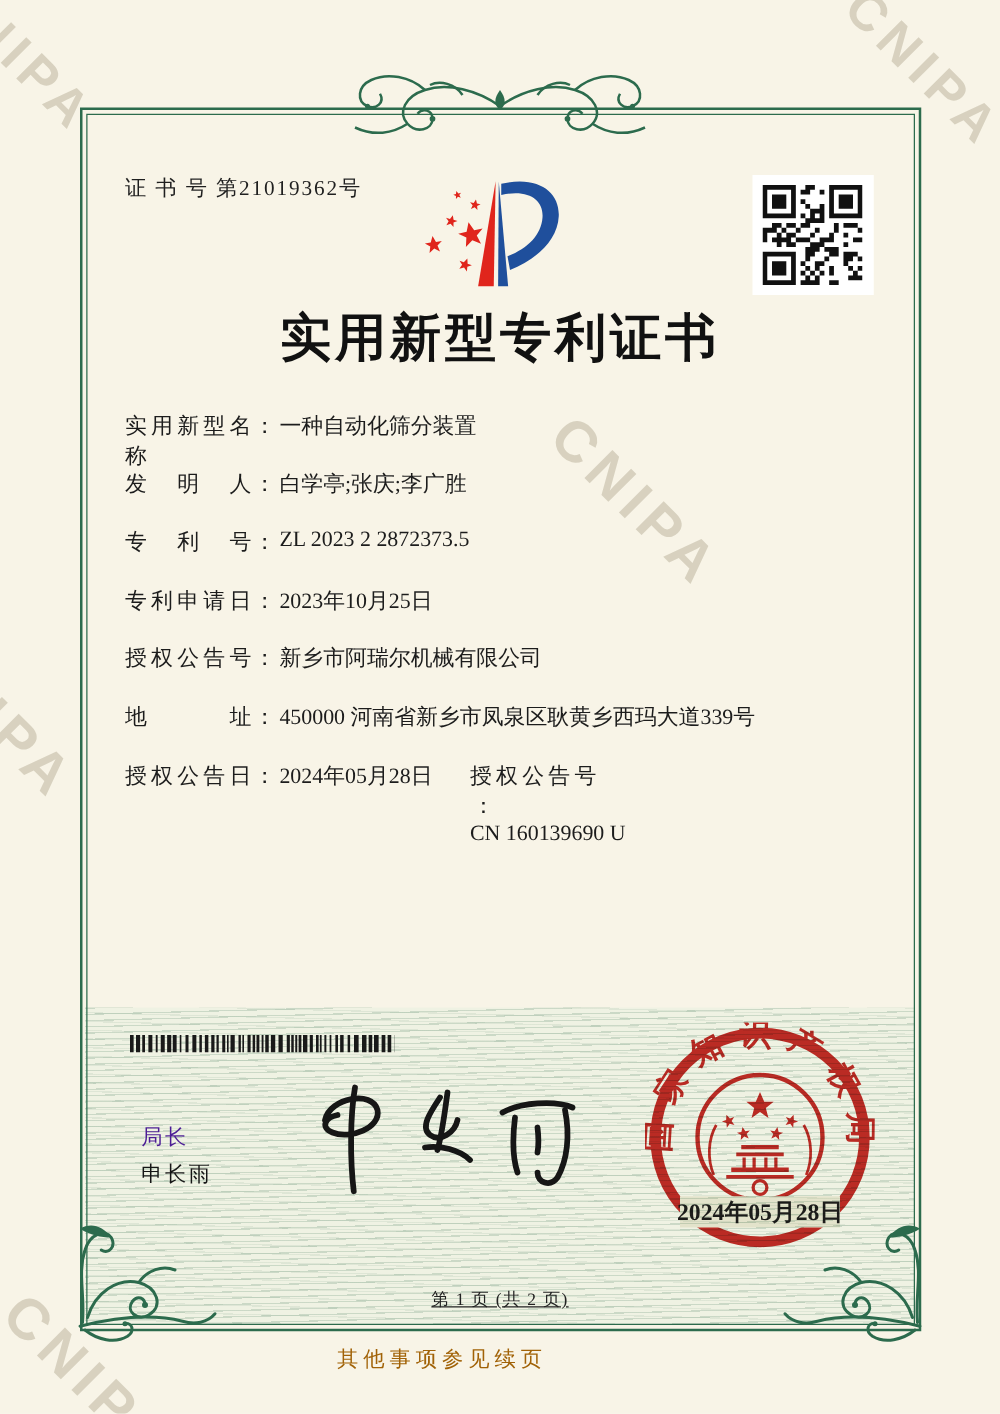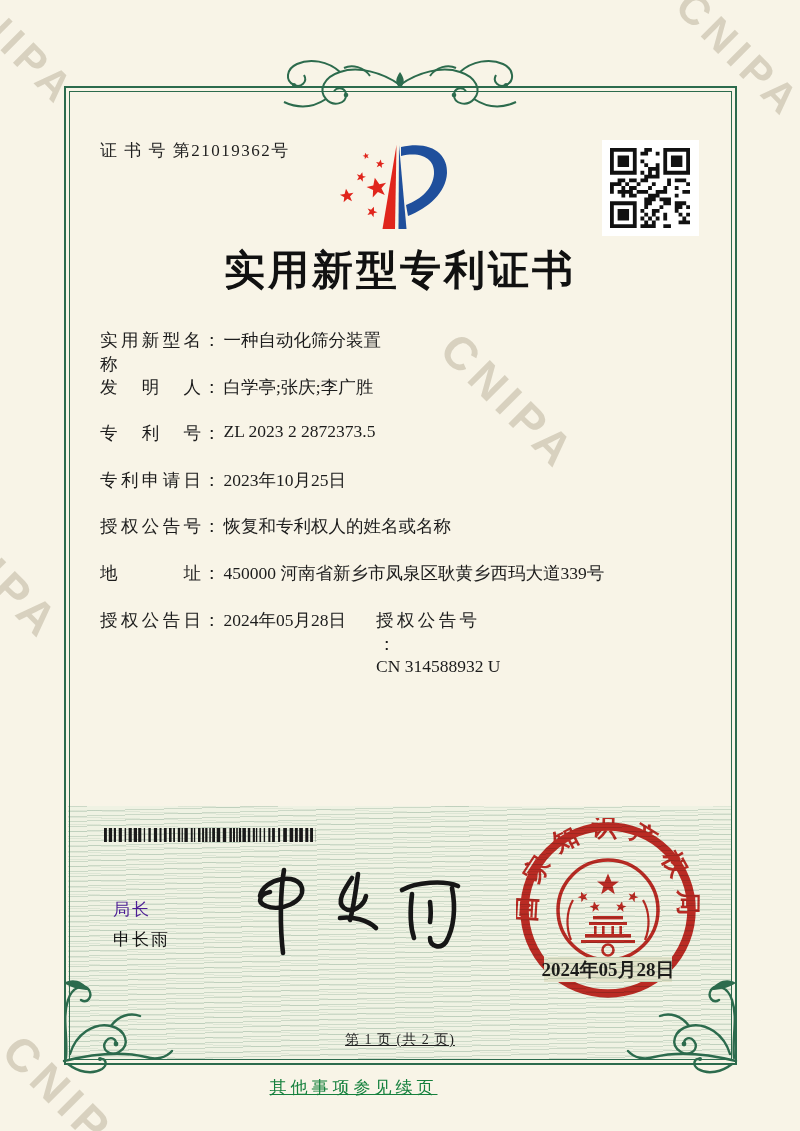--- a/index.html
+++ b/index.html
@@ -54,21 +54,21 @@
 
   .barcode{position:absolute;left:104px;top:828px;width:212px;height:14px;}
 
   .role{position:absolute;left:113px;top:898px;font-size:17px;font-family:Liberation Mono, monospace;color:#4c1d95;letter-spacing:2px;}
   .signer{position:absolute;left:113px;top:928px;font-size:17px;font-family:"Liberation Sans","DejaVu Sans",sans-serif;color:#151515;letter-spacing:2px;}
   .signature{position:absolute;left:240px;top:858px;width:230px;height:105px;}
 
   .seal{position:absolute;left:516px;top:818px;width:184px;height:184px;mix-blend-mode:multiply;opacity:0.94;}
 
   .page-num{position:absolute;left:0;top:1031px;width:800px;text-align:center;font-size:14px;color:#222;letter-spacing:1px;text-decoration:underline;}
-  .cont{position:absolute;left:0;top:1076px;width:707px;text-align:center;font-size:17px;color:#15803d;letter-spacing:4px;text-decoration:underline;}
+  .cont{position:absolute;left:0;top:1076px;width:707px;text-align:center;font-size:17px;color:#a16207;letter-spacing:4px;}
 </style>
 </head>
 <body>
 
 <div class="page">
 
   <svg class="defs" aria-hidden="true">
     <defs>
       <path id="star" d="M0,-10 L2.94,-3.09 L9.51,-3.09 L4.05,1.18 L5.88,8.09 L0,4 L-5.88,8.09 L-4.05,1.18 L-9.51,-3.09 L-2.94,-3.09 Z"></path>
       <g id="half">
@@ -168,37 +168,37 @@
         <span class="fvalue">ZL 2023 2 2872373.5</span>
     </div>
     <div class="frow">
       <span class="flabel">专利申请日</span>
         <span class="colon">：</span>
         <span class="fvalue">2023年10月25日</span>
     </div>
     <div class="frow">
       <span class="flabel">授权公告号</span>
         <span class="colon">：</span>
-        <span class="fvalue">恢复和专利权人的姓名或名称</span>
+        <span class="fvalue">新乡市阿瑞尔机械有限公司</span>
     </div>
     <div class="frow">
       <span class="flabel">地址</span>
         <span class="colon">：</span>
         <span class="fvalue">450000 河南省新乡市凤泉区耿黄乡西玛大道339号</span>
     </div>
     <div class="frow">
       <span class="fgroup">
         <span class="flabel">授权公告日</span>
           <span class="colon">：</span>
           <span class="fvalue">2024年05月28日</span>
       </span>
       <span class="fgroup second">
         <span class="flabel">授权公告号</span>
           <span class="colon">：</span>
-          <span class="fvalue">CN 314588932 U</span>
+          <span class="fvalue">CN 160139690 U</span>
       </span>
     </div>
   </div>
 
   <div class="paras">
   </div>
 
   <svg class="barcode" id="barcode" viewBox="0 0 212 14" preserveAspectRatio="none">
       <path d="M0.0,0h2.9v14h-2.9zM4.8,0h3.3v14h-3.3zM9.8,0h2.2v14h-2.2zM14.7,0h3.2v14h-3.2zM20.6,0h1.5v14h-1.5zM24.6,0h3.2v14h-3.2zM29.7,0h3.3v14h-3.3zM34.2,0h3.1v14h-3.1zM39.8,0h1.3v14h-1.3zM44.4,0h2.4v14h-2.4zM49.9,0h3.2v14h-3.2zM55.5,0h2.0v14h-2.0zM59.9,0h2.8v14h-2.8zM65.0,0h2.6v14h-2.6zM69.2,0h1.8v14h-1.8zM73.8,0h2.4v14h-2.4zM77.6,0h1.3v14h-1.3zM80.4,0h3.4v14h-3.4zM86.8,0h1.9v14h-1.9zM89.9,0h1.3v14h-1.3zM94.0,0h2.5v14h-2.5zM98.1,0h2.0v14h-2.0zM101.2,0h2.3v14h-2.3zM105.3,0h1.5v14h-1.5zM108.2,0h2.8v14h-2.8zM112.7,0h3.5v14h-3.5zM118.8,0h3.4v14h-3.4zM125.4,0h2.5v14h-2.5zM129.0,0h2.0v14h-2.0zM132.2,0h1.6v14h-1.6zM134.9,0h2.2v14h-2.2zM138.4,0h3.5v14h-3.5zM143.8,0h2.5v14h-2.5zM148.8,0h2.1v14h-2.1zM151.9,0h1.4v14h-1.4zM155.5,0h1.6v14h-1.6zM159.7,0h1.4v14h-1.4zM164.3,0h2.1v14h-2.1zM168.1,0h2.8v14h-2.8zM174.1,0h2.0v14h-2.0zM179.2,0h3.7v14h-3.7zM185.6,0h3.6v14h-3.6zM190.9,0h2.9v14h-2.9zM195.2,0h3.7v14h-3.7zM201.3,0h3.0v14h-3.0zM206.1,0h2.9v14h-2.9zM211.8,0h2.5v14h-2.5z" fill="#191919"></path>
     </svg>

